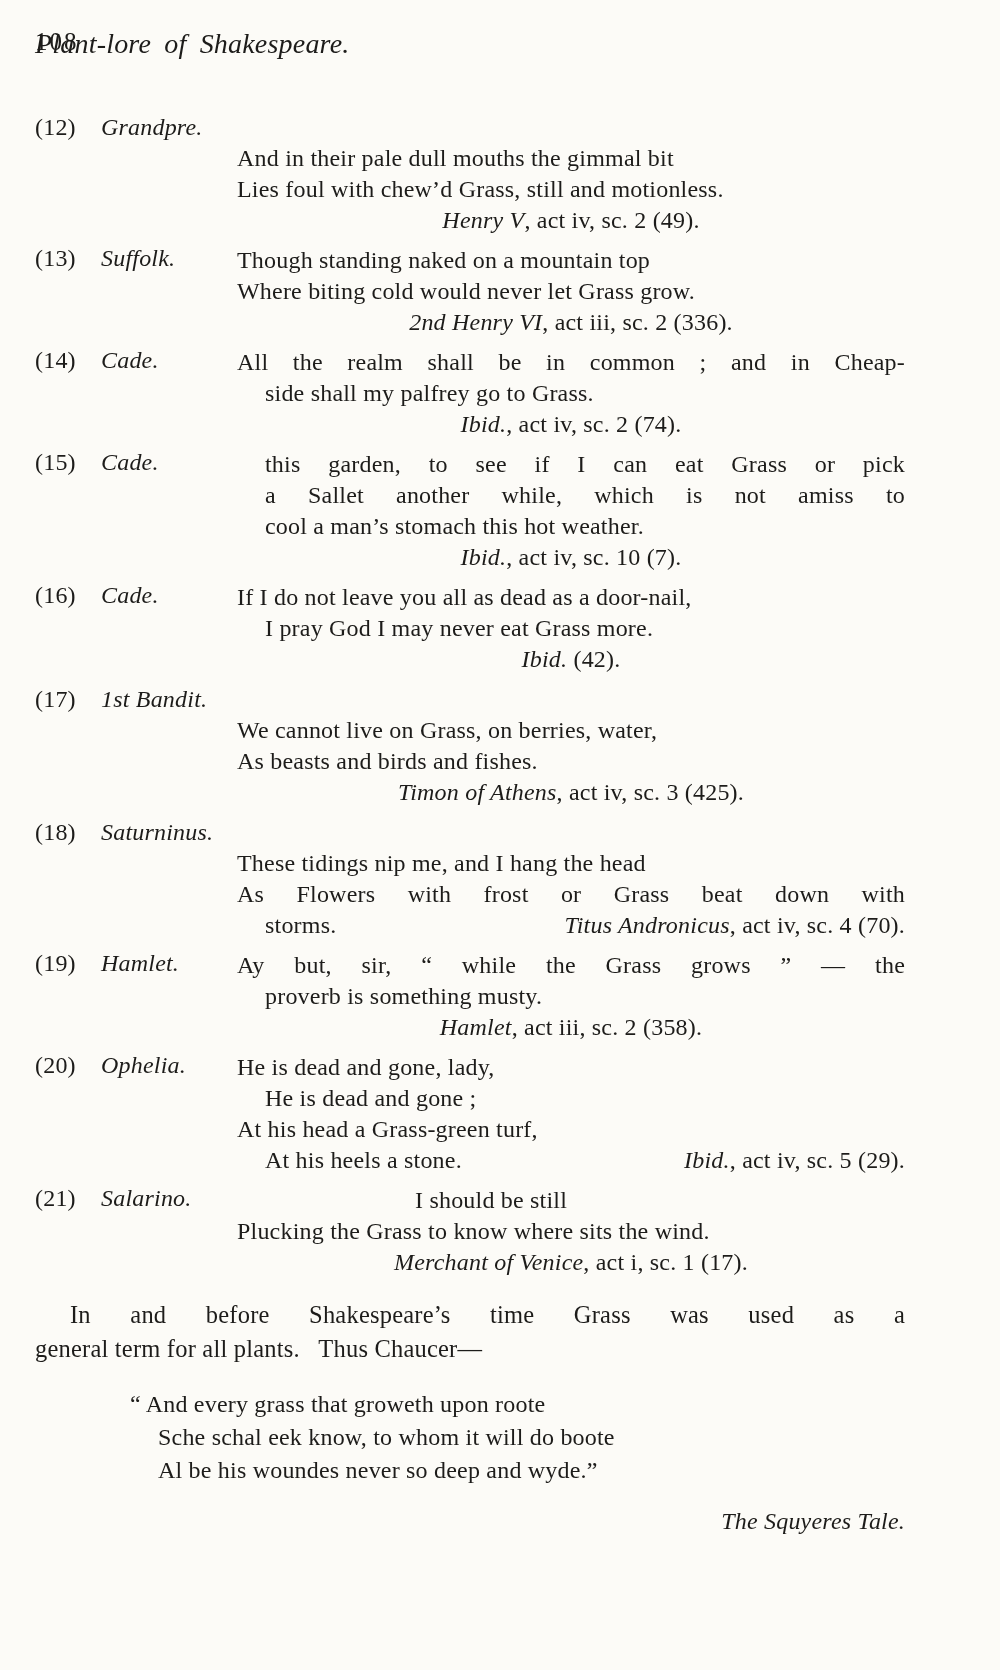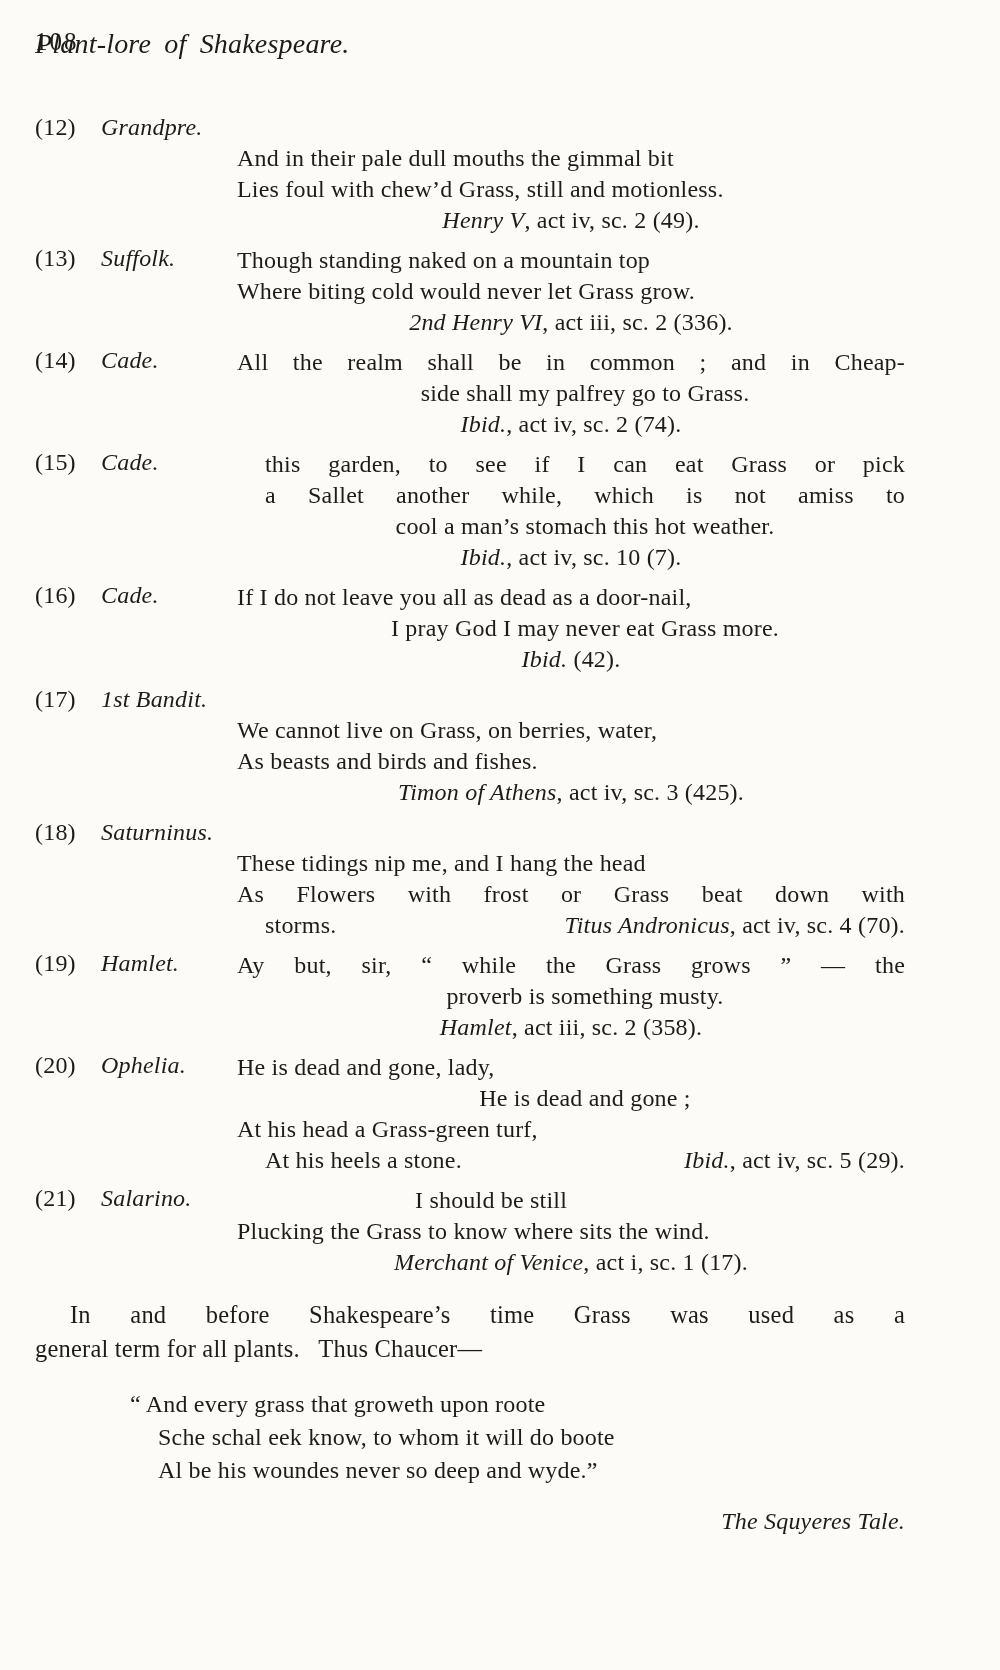--- a/index.html
+++ b/index.html
@@ -22,21 +22,21 @@
   .title  { text-align:left; font-style:italic; font-size:28px; word-spacing:6px; }
 
   .entry { margin-bottom:9px; }
   .row   { display:flex; align-items:flex-start; }
   .num     { display:inline-block; width:66px;  flex:0 0 66px; }
   .speaker { display:inline-block; width:136px; flex:0 0 136px; font-style:italic; }
   .body  { flex:1 1 auto; min-width:0; }
   .offset{ margin-left:202px; }
   .line  { line-height:31px; white-space:pre-wrap; }
   .head  { line-height:31px;font-family:Liberation Serif, serif; }
-  .ind1  { padding-left:28px;text-align:center; }
+  .ind1  { padding-left:28px; }
   .bigind{ padding-left:178px; }
   .jst   { text-align:justify; text-align-last:justify; }
   .cite  { text-align:center; line-height:31px; }
   .it    { font-style:italic; }
   .flexline { display:flex; justify-content:space-between; line-height:31px; }
 
   .para  { margin-top:20px; font-size:24.5px; }
   .pline { line-height:34px; white-space:pre-wrap; }
   .pline1{ text-indent:35px; }
 

